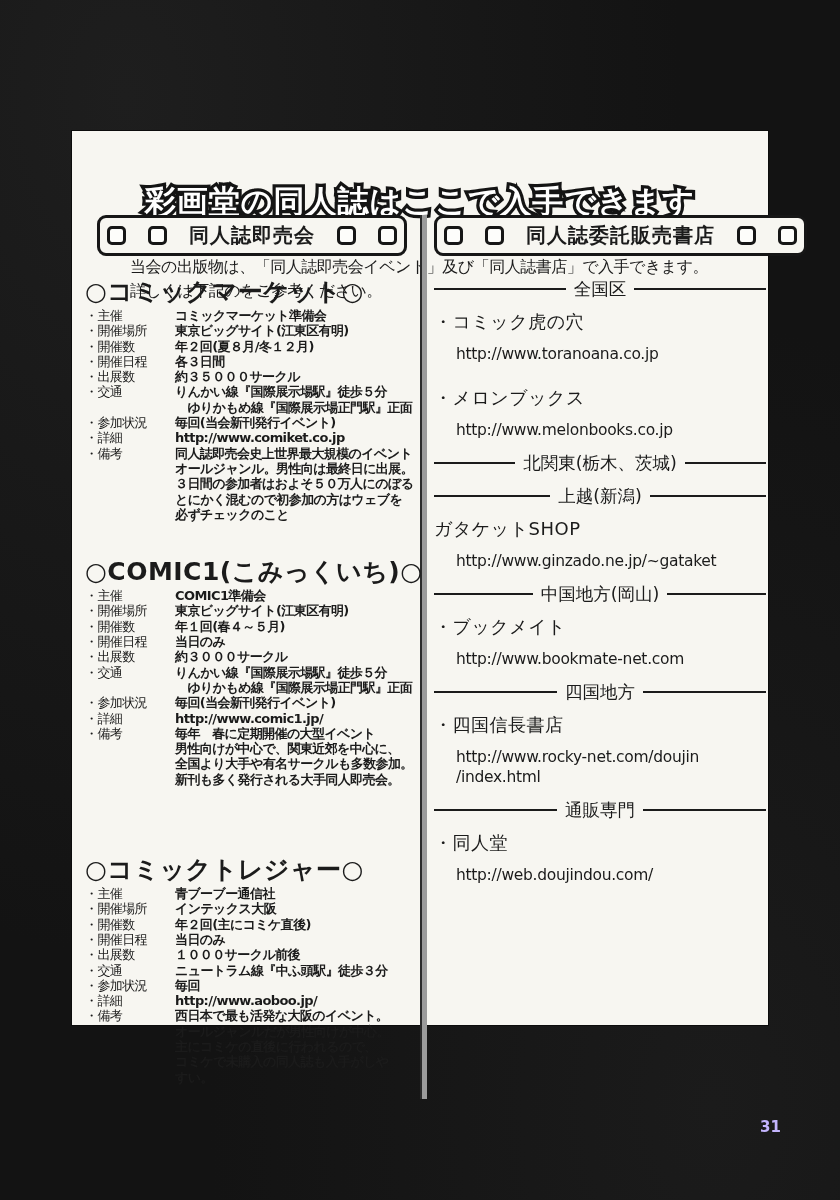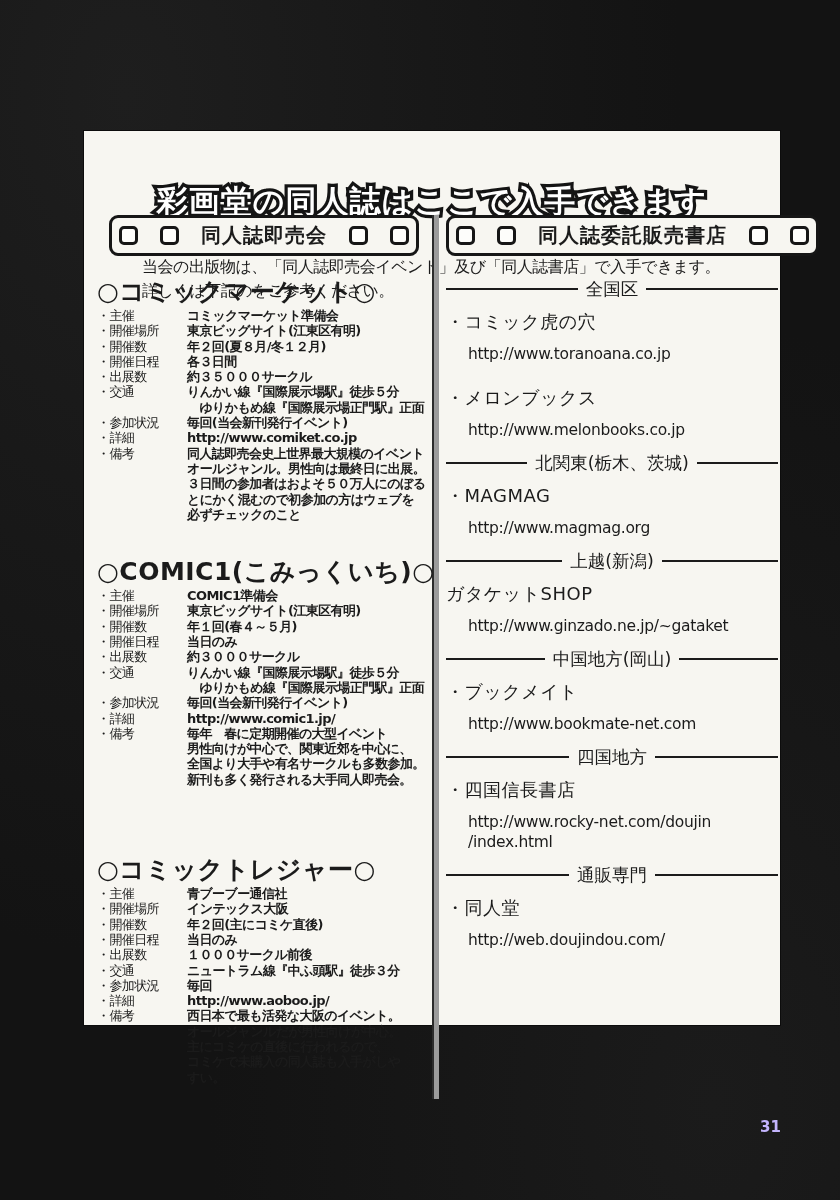--- a/index.html
+++ b/index.html
@@ -5,21 +5,21 @@
   html,body{margin:0;padding:0;}
   body{
     width:840px;height:1200px;position:relative;overflow:hidden;
     background:
       radial-gradient(ellipse at 15% 8%, #1e1e1e 0%, rgba(0,0,0,0) 55%),
       radial-gradient(ellipse at 85% 92%, #1b1b1b 0%, rgba(0,0,0,0) 50%),
       #131313;
     font-family:"DejaVu Sans", sans-serif;
   }
   .page{
-    position:absolute;left:84px;top:131px;width:696px;height:894px;
+    position:absolute;left:72px;top:131px;width:696px;height:894px;
     background:#f7f6f1;color:#1b1b1b;
     box-shadow:0 0 0 1px #0c0c0c;
   }
   
   .title{
     position:absolute;top:50px;left:0;right:0;margin:0;text-align:center;
     font-size:31px;font-weight:bold;letter-spacing:1px;
     color:#ffffff;
     -webkit-text-stroke:6.5px #141414;
     paint-order:stroke fill;
@@ -257,24 +257,20 @@
     <div class="shop">
       <div class="shop-name">・メロンブックス</div>
       <div class="shop-url">http://www.melonbooks.co.jp</div>
     </div>
 
     <div class="region-divider">
       <span class="hline"></span>
       <span class="region-label">北関東(栃木、茨城)</span>
       <span class="hline"></span>
     </div>
-    <div class="shop">
-      <div class="shop-name">・MAGMAG</div>
-      <div class="shop-url">http://www.magmag.org</div>
-    </div>
 
     <div class="region-divider">
       <span class="hline"></span>
       <span class="region-label">上越(新潟)</span>
       <span class="hline"></span>
     </div>
     <div class="shop">
       <div class="shop-name">ガタケットSHOP</div>
       <div class="shop-url">http://www.ginzado.ne.jp/~gataket</div>
     </div>

